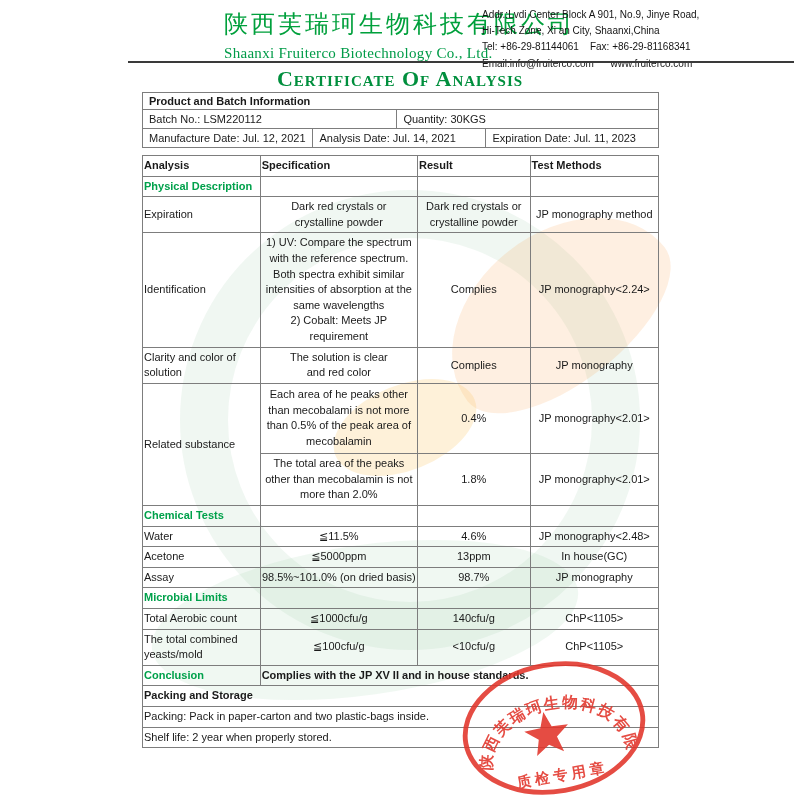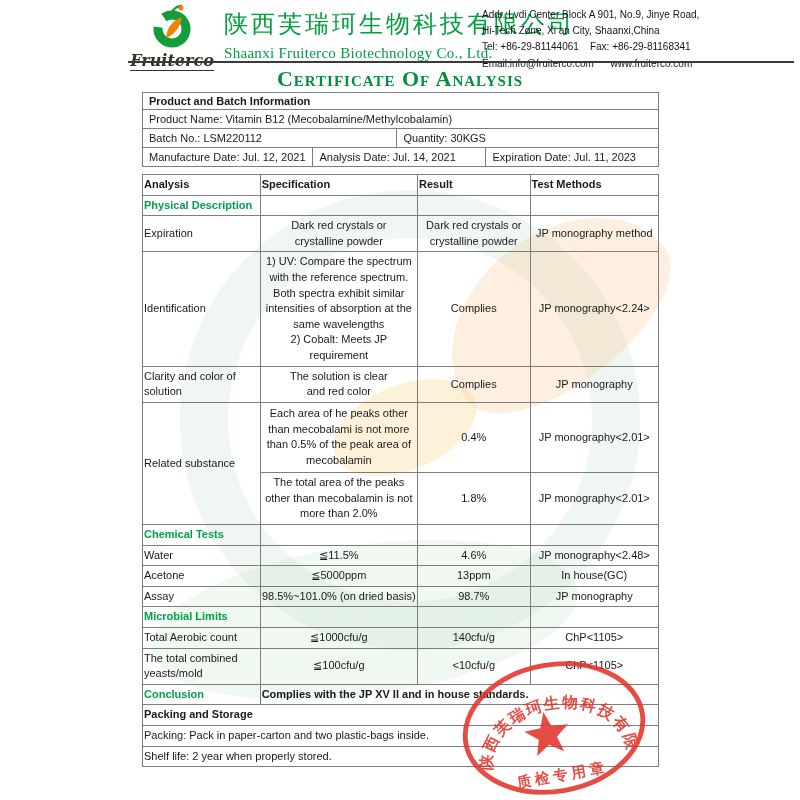--- a/index.html
+++ b/index.html
@@ -59,29 +59,20 @@
 </head>
 <body>
 
 <div class="page">
 
   <div class="wm wm-ring"></div>
   <div class="wm wm-leaf-peach"></div>
   <div class="wm wm-leaf-yellow"></div>
   <div class="wm wm-green-bottom"></div>
 
-  <div class="hdr-logo">
-    <svg width="72" height="44" viewBox="0 0 72 44">
-      <circle cx="36" cy="25" r="14" fill="#ffffff" stroke="#149c3c" stroke-width="9" stroke-dasharray="76 12" transform="rotate(-125 36 25)"></circle>
-      <path d="M 30 34 Q 43 29 46 13 Q 31 19 30 34 Z" fill="#f08300"></path>
-      <path d="M 36 9 C 37 5 41 2 46 2" stroke="#149c3c" stroke-width="2.5" fill="none"></path>
-      <circle cx="45" cy="4" r="2.5" fill="#f08300"></circle>
-    </svg>
-    <div><span class="brand-script">Fruiterco</span></div>
-  </div>
 
   <div class="hdr-names">
     <div class="company-cn">陕西芙瑞珂生物科技有限公司</div>
     <div class="company-en">Shaanxi Fruiterco Biotechnology Co., Ltd.</div>
   </div>
 
   <div class="hdr-contact">
     <div class="contact-line">Addr.:Lvdi Center Block A 901, No.9, Jinye Road,</div>
     <div class="contact-line">Hi-Tech Zone, Xi an City, Shaanxi,China</div>
     <div class="contact-line">Tel: +86-29-81144061    Fax: +86-29-81168341</div>
@@ -90,23 +81,20 @@
 
   <div class="divider"></div>
 
   <div class="coa-title">Certificate Of Analysis</div>
 
   <div class="content">
 
     <div class="pi">
       <div class="pi-row">
         <div class="pi-cell pi-head">Product and Batch Information</div>
-      </div>
-      <div class="pi-row">
-        <div class="pi-cell" style="width:100%">Product Name: Vitamin B12 (Mecobalamine/Methylcobalamin)</div>
       </div>
       <div class="pi-row">
         <div class="pi-cell" style="width:49.4%">Batch No.: LSM220112</div>
         <div class="pi-cell" style="width:50.6%">Quantity: 30KGS</div>
       </div>
       <div class="pi-row">
         <div class="pi-cell" style="width:33.1%">Manufacture Date: Jul. 12, 2021</div>
         <div class="pi-cell" style="width:33.6%">Analysis Date: Jul. 14, 2021</div>
         <div class="pi-cell" style="width:33.3%">Expiration Date: Jul. 11, 2023</div>
       </div>

